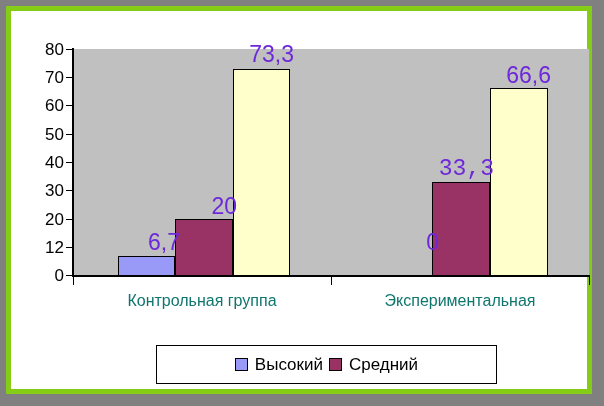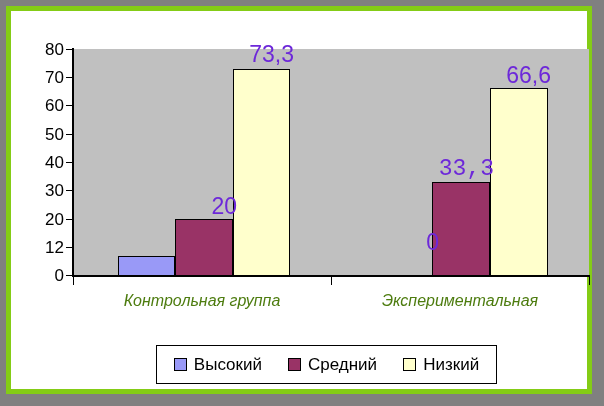--- a/index.html
+++ b/index.html
@@ -103,40 +103,39 @@
     color: #6d28d9;
     text-align: right;
     line-height: 18px;
     white-space: nowrap;
   }
 
   
   .cat-label {
     position: absolute;
     font-size: 16px;
-    color: #4d7c0f;
+    color: #0f766e;
     text-align: center;
     line-height: 22px;
-    font-style: italic;
   }
 
   
   #legend {
     position: absolute;
     left: 145px;
     top: 334px;
     width: 341px;
     height: 39px;
     background: #FFFFFF;
     border: 1px solid #000000;
     box-sizing: border-box;
     display: flex;
     align-items: center;
     justify-content: center;
-    gap: 26px;
+    gap: 6px;
   }
   .legend-item {
     display: flex;
     align-items: center;
     gap: 7px;
   }
   .legend-swatch {
     width: 13px;
     height: 13px;
     border: 1px solid #000000;
@@ -185,20 +184,21 @@
   <div class="x-cat-tick" style="left:62px;"></div>
   <div class="x-cat-tick" style="left:320px;"></div>
   <div class="x-cat-tick" style="left:578px;"></div>
 
   <div class="bar" style="left:107px; top:245px; width:57px; height:20px; background:#9999F7;"></div>
 
   <div class="bar" style="left:164px; top:208px; width:58px; height:57px; background:#993366;"></div>
 
   <div class="bar" style="left:222px; top:58px; width:57px; height:207px; background:#FFFFCC;"></div>
 
+  <div class="bar-value-label" style="left:103px; top:222px; width:66px;">6,7</div>
   <div class="bar-value-label" style="left:160px; top:186px; width:66px;">20</div>
   <div class="bar-value-label" style="left:217px; top:34px; width:66px;">73,3</div>
 
   <div class="bar" style="left:421px; top:171px; width:58px; height:94px; background:#993366;"></div>
 
   <div class="bar" style="left:479px; top:77px; width:58px; height:188px; background:#FFFFCC;"></div>
 
   <div class="bar-value-label" style="left:362px; top:222px; width:66px;">0</div>
   <div class="bar-value-label" style="left:417px; top:149px; width:66px;font-family:Liberation Mono, monospace;">33,3</div>
   <div class="bar-value-label" style="left:474px; top:55px; width:66px;">66,6</div>
@@ -213,19 +213,15 @@
 
   <div id="legend">
     <div class="legend-item">
       <span class="legend-swatch" style="background:#9999F7;"></span>
       <span class="legend-label">Высокий</span>
     </div>
     <div class="legend-item">
       <span class="legend-swatch" style="background:#993366;"></span>
       <span class="legend-label">Средний</span>
     </div>
-    <div class="legend-item">
-      <span class="legend-swatch" style="background:#FFFFCC;"></span>
-      <span class="legend-label">Низкий</span>
-    </div>
   </div>
 
 </div>
 
 </body></html>

